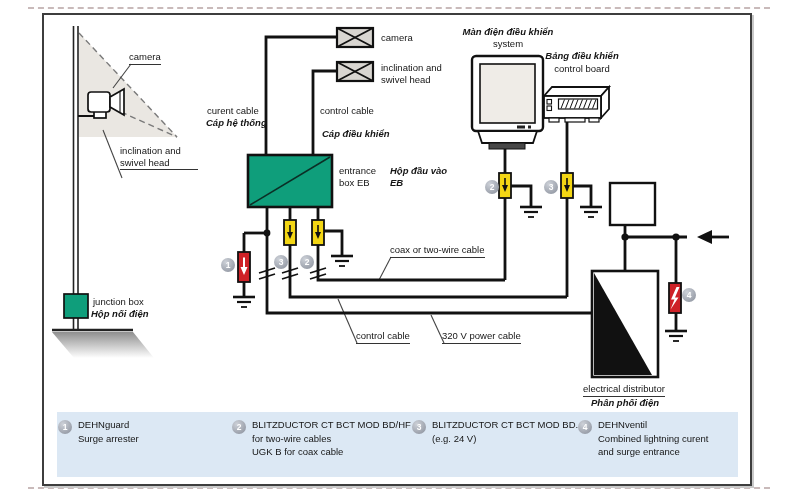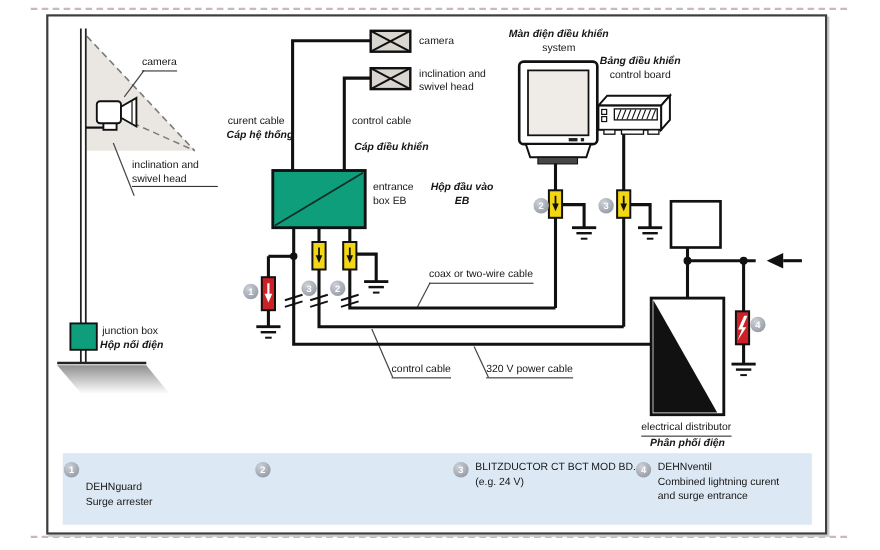--- a/index.html
+++ b/index.html
@@ -4,21 +4,21 @@
 <style>
   html,body{margin:0;padding:0;background:#fff;}
   #stage{position:relative;width:800px;height:500px;background:#fff;overflow:hidden;
          font-family:"Liberation Sans",sans-serif;color:#151515;}
   .dashline{position:absolute;border-top:2px dashed #c9baba;width:742px;left:28px;height:0;}
   #frame{position:absolute;left:42px;top:13px;width:706px;height:469px;
          border:2.5px solid #3d3d3d;box-shadow:2px 2px 0 #c9c9c9;background:#fff;}
   svg{position:absolute;left:0;top:0;}
   .lbl{position:absolute;font-size:9.5px;line-height:11.5px;white-space:normal;}
   .nowrap{white-space:nowrap;}
-  .vi{font-weight:bold;font-style:italic;text-align:center;}
+  .vi{font-weight:bold;font-style:italic;}
   .ul{border-bottom:1.2px solid #333;padding-bottom:1px;}
   .ctr{text-align:center;}
   .marker{position:absolute;width:14px;height:14px;border-radius:50%;
           background:radial-gradient(circle at 35% 30%, #cdd1d8, #878d99);
           color:#fff;font-size:8.5px;font-weight:bold;line-height:14px;text-align:center;}
   #legend-band{position:absolute;left:57px;top:412px;width:681px;height:65px;background:#dce8f4;}
   .leg-text{position:absolute;font-size:9.5px;line-height:13.5px;}
 </style>
 </head>
 <body>
@@ -257,26 +257,31 @@
   <div class="marker" style="left:221px;top:258px">1</div>
   <div class="marker" style="left:274px;top:255px">3</div>
   <div class="marker" style="left:300px;top:255px">2</div>
   <div class="marker" style="left:485px;top:180px">2</div>
   <div class="marker" style="left:544px;top:180px">3</div>
   <div class="marker" style="left:682px;top:288px">4</div>
 
   <div id="legend-band"></div>
 
   <div class="marker" style="left:58px;top:420px">1</div>
-  <div class="leg-text" style="left:78px;top:436px">
+  <div class="leg-text" style="left:78px;top:418px">
     <div>DEHNguard</div>
     <div>Surge arrester</div>
   </div>
 
   <div class="marker" style="left:232px;top:420px">2</div>
+  <div class="leg-text" style="left:252px;top:418px">
+    <div>BLITZDUCTOR CT BCT MOD BD/HF</div>
+    <div>for two-wire cables</div>
+    <div>UGK B for coax cable</div>
+  </div>
 
   <div class="marker" style="left:412px;top:420px">3</div>
   <div class="leg-text" style="left:432px;top:418px">
     <div>BLITZDUCTOR CT BCT MOD BD...</div>
     <div>(e.g. 24 V)</div>
   </div>
 
   <div class="marker" style="left:578px;top:420px">4</div>
   <div class="leg-text" style="left:598px;top:418px">
     <div>DEHNventil</div>

